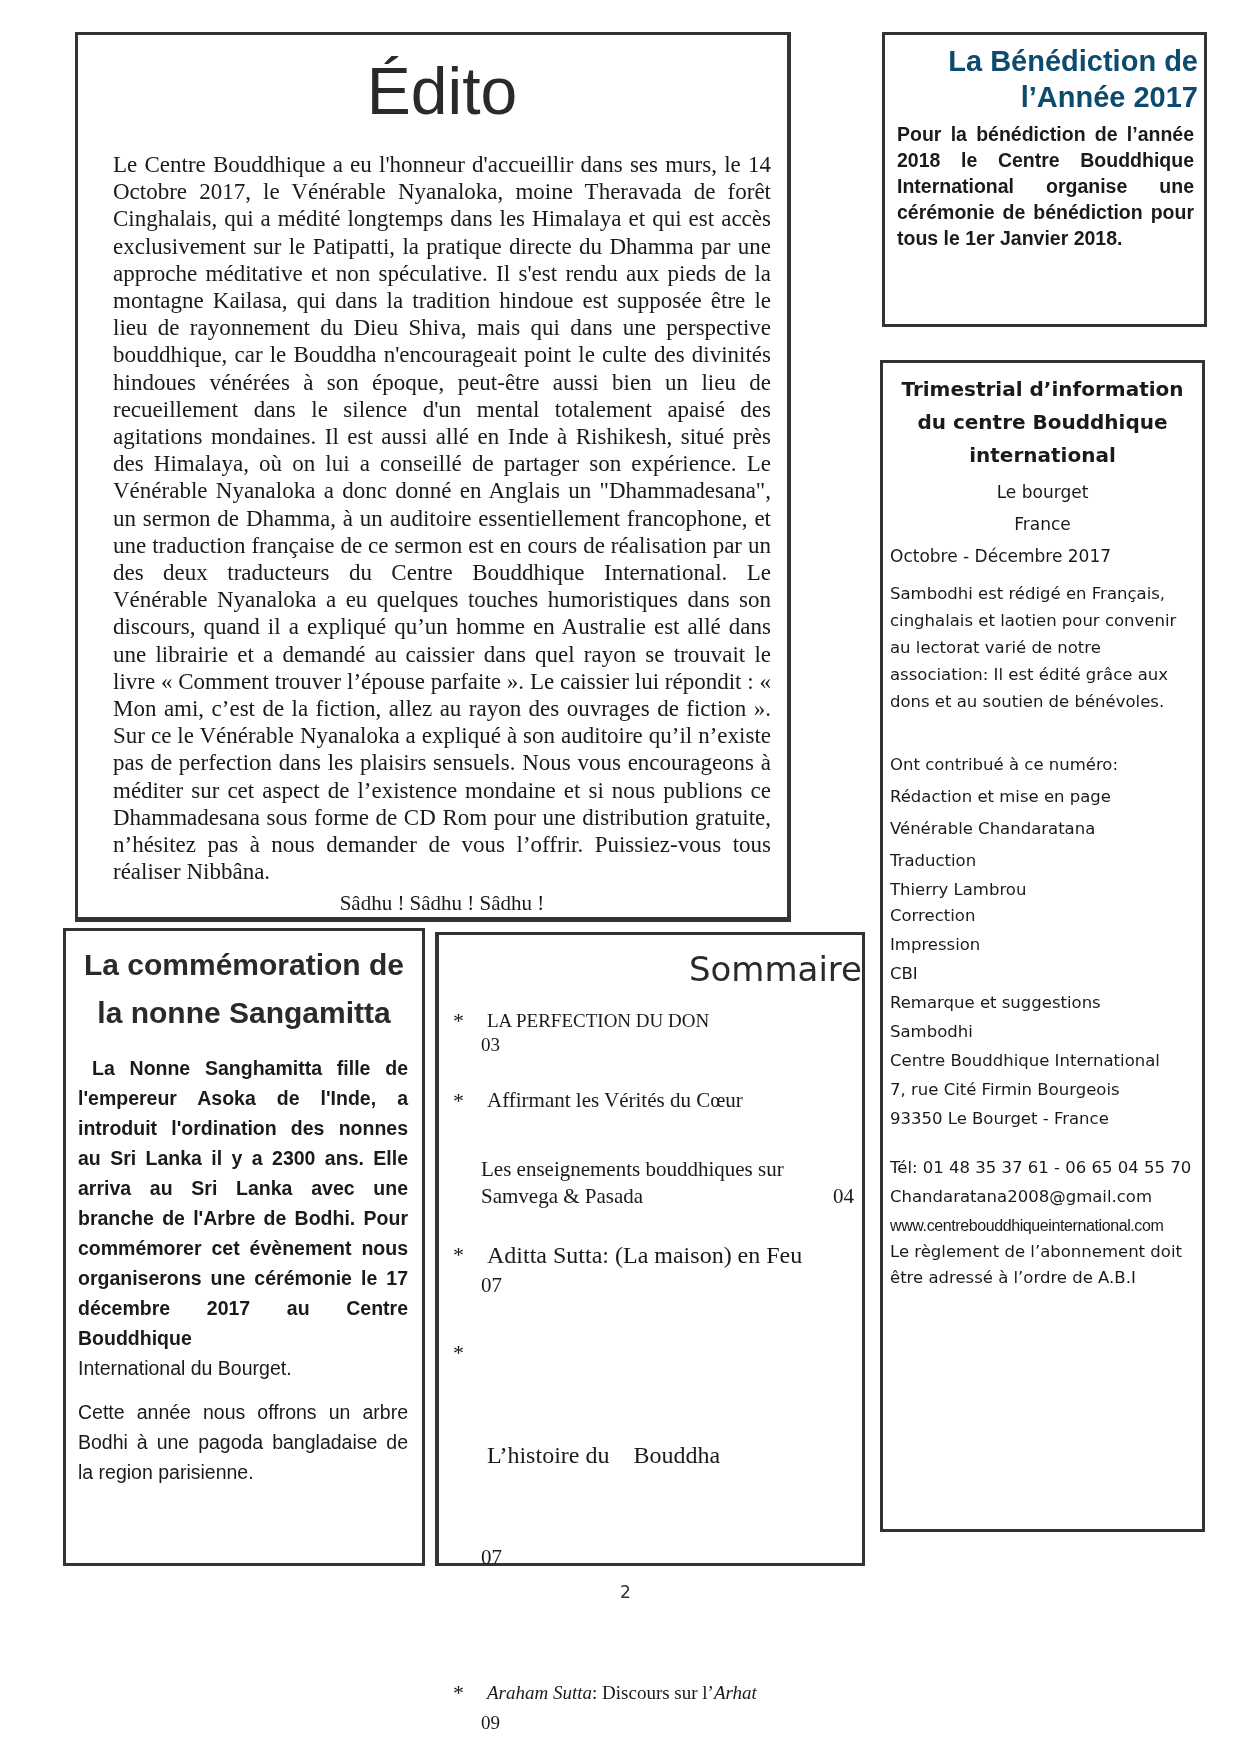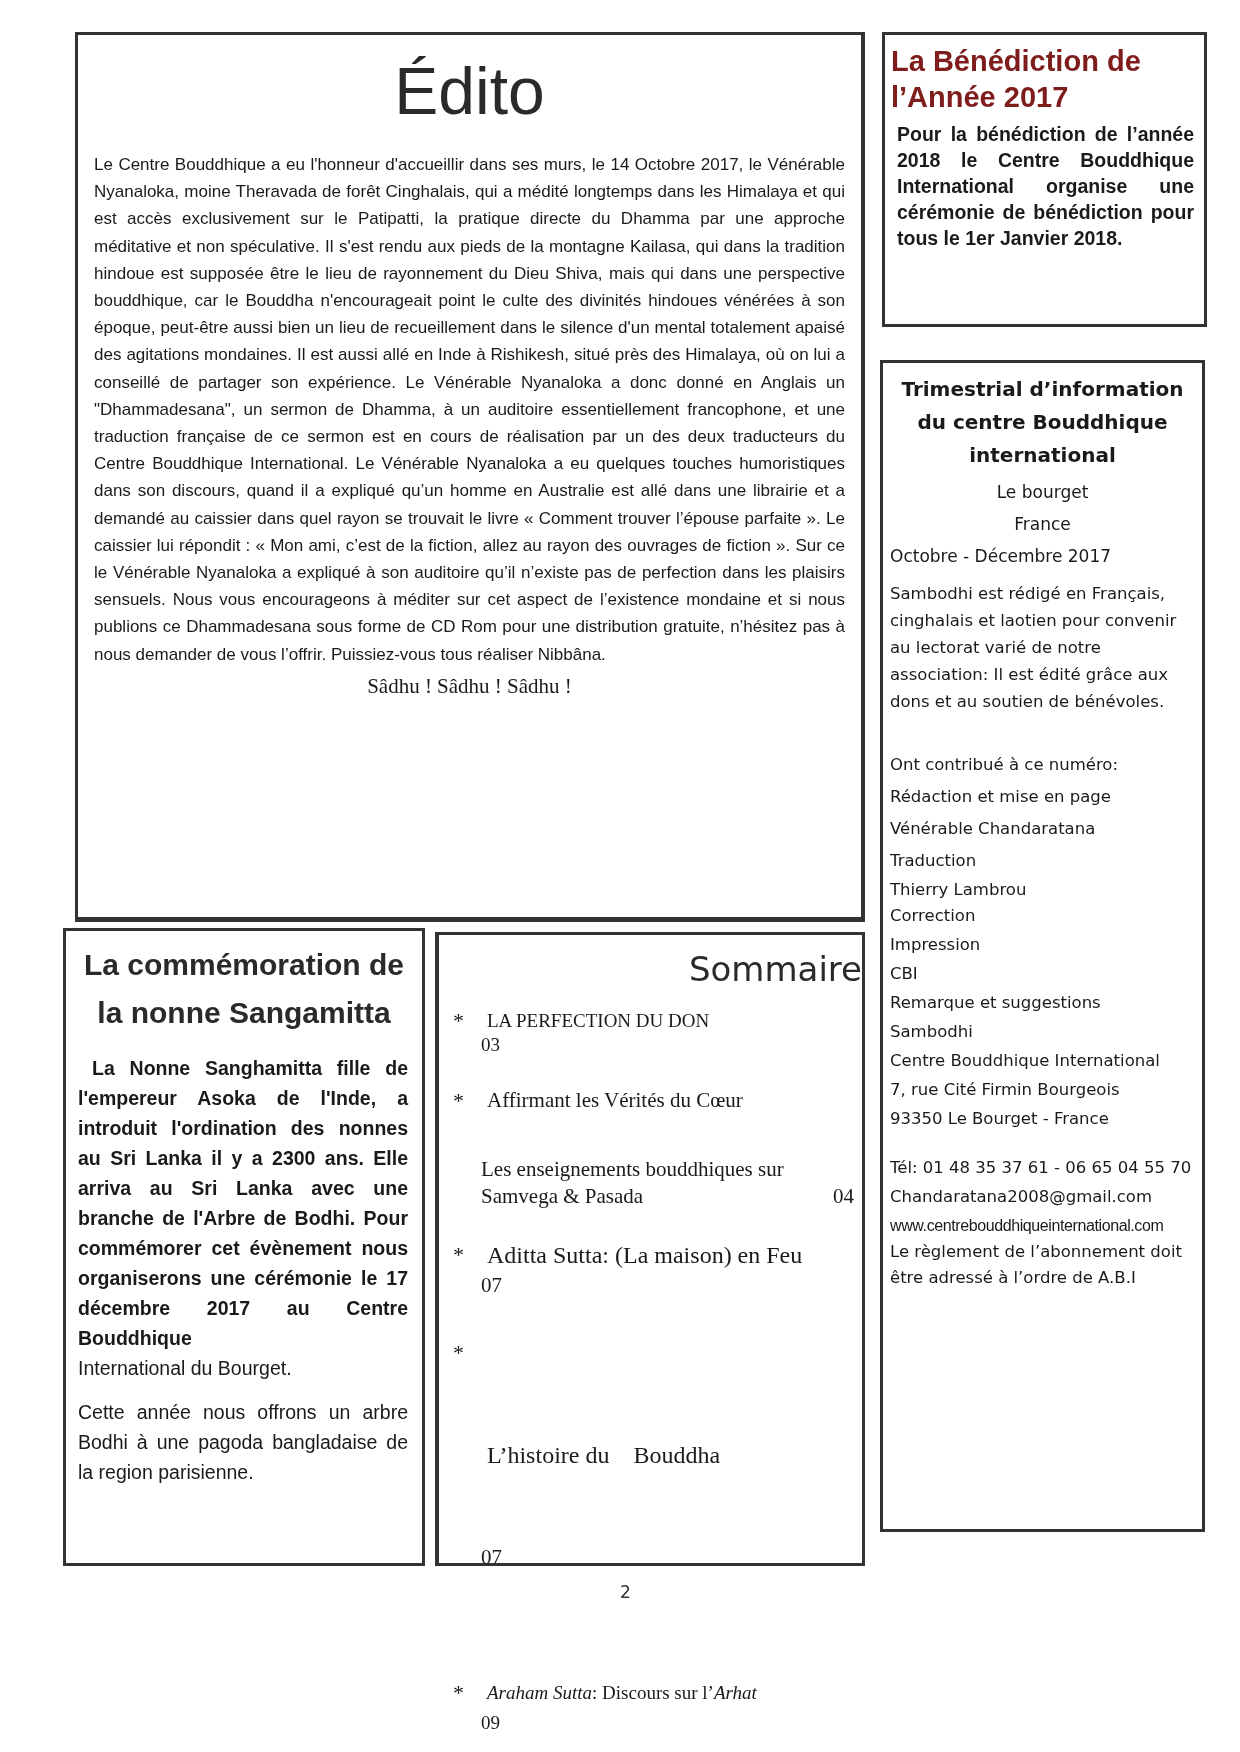--- a/index.html
+++ b/index.html
@@ -1,25 +1,25 @@
 <!DOCTYPE html>
 <html><head>
 <meta charset="utf-8">
 <style>
   html, body { margin:0; padding:0; background:#fff; }
   body { width:1240px; height:1752px; position:relative; overflow:hidden; color:#1a1a1a; }
   .box { position:absolute; border:3px solid #333; box-sizing:border-box; background:#fff; }
 
-  #edito { left:75px; top:32px; width:790px; height:890px; border-width:3px 4px 5px 3px; }
+  #edito { left:75px; top:32px; width:716px; height:890px; border-width:3px 4px 5px 3px;padding-left:19px; }
   #edito h1 { font-family:"Liberation Sans", sans-serif; font-weight:normal; font-size:66px; text-align:center; margin:18px 0 22px 0; color:#2a2a2a; }
-  #edito .body { font-family:Liberation Sans, sans-serif; font-size:17px; line-height:27.2px; text-align:justify; margin:0 16px 0 16px; }
+  #edito .body { font-family:Liberation Serif, serif; font-size:23px; line-height:27.2px; text-align:justify; margin:0 16px 0 16px; }
   #edito .sign { font-family:"Liberation Serif", serif; font-size:21px; text-align:center; margin-top:6px; }
 
   #bened { left:882px; top:32px; width:325px; height:295px; }
-  #bened h2 { font-family:"Liberation Sans", sans-serif; font-weight:bold; font-size:29px; line-height:36px; text-align:left; margin:8px 6px 6px; color:#7f1d1d; }
+  #bened h2 { font-family:"Liberation Sans", sans-serif; font-weight:bold; font-size:29px; line-height:36px; text-align:right; margin:8px 6px 6px; color:#0c4a6e; }
   #bened p { font-family:"Liberation Sans", sans-serif; font-weight:bold; font-size:19.5px; line-height:26px; text-align:justify; margin:0 10px 0 12px; }
 
   #trim { left:880px; top:360px; width:325px; height:1172px; }
   #trim h3 { font-family:"DejaVu Sans", sans-serif; font-weight:bold; font-size:20px; line-height:33px; text-align:center; margin:10px 6px 4px; color:#1a1a1a; }
   #trim .center { font-family:"DejaVu Sans", sans-serif; font-size:17px; line-height:32px; text-align:center; }
   #trim .period { font-family:"DejaVu Sans", sans-serif; font-size:17px; line-height:32px; margin-left:7px; }
   #trim .desc { font-family:"DejaVu Sans", sans-serif; font-size:16.5px; line-height:27px; margin:8px 6px 0 7px; }
   #trim .credits { font-family:"DejaVu Sans", sans-serif; font-size:16.5px; margin:34px 6px 0 7px; }
   #trim .credits div { line-height:32px; }
   #trim .credits div.tight { line-height:26px; }

